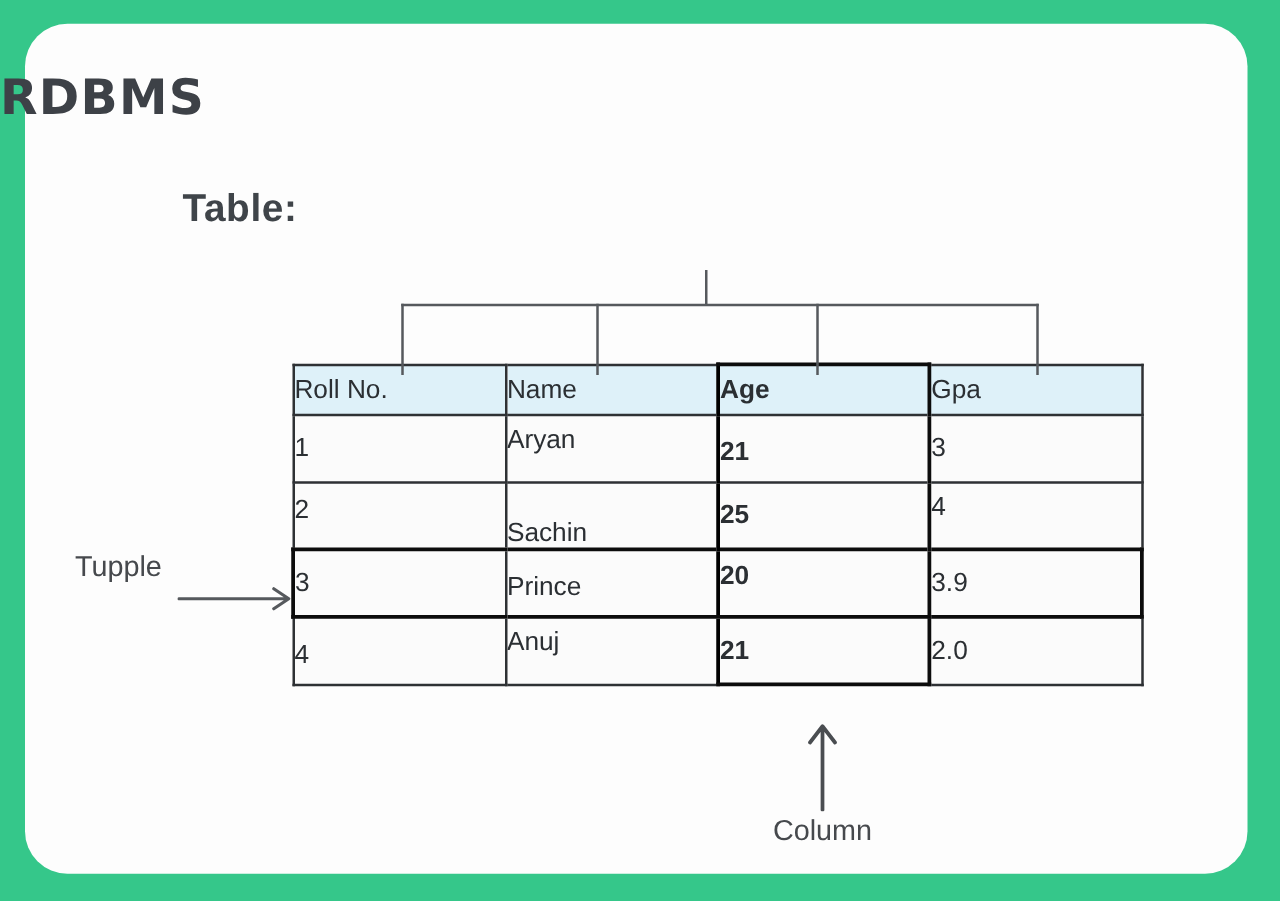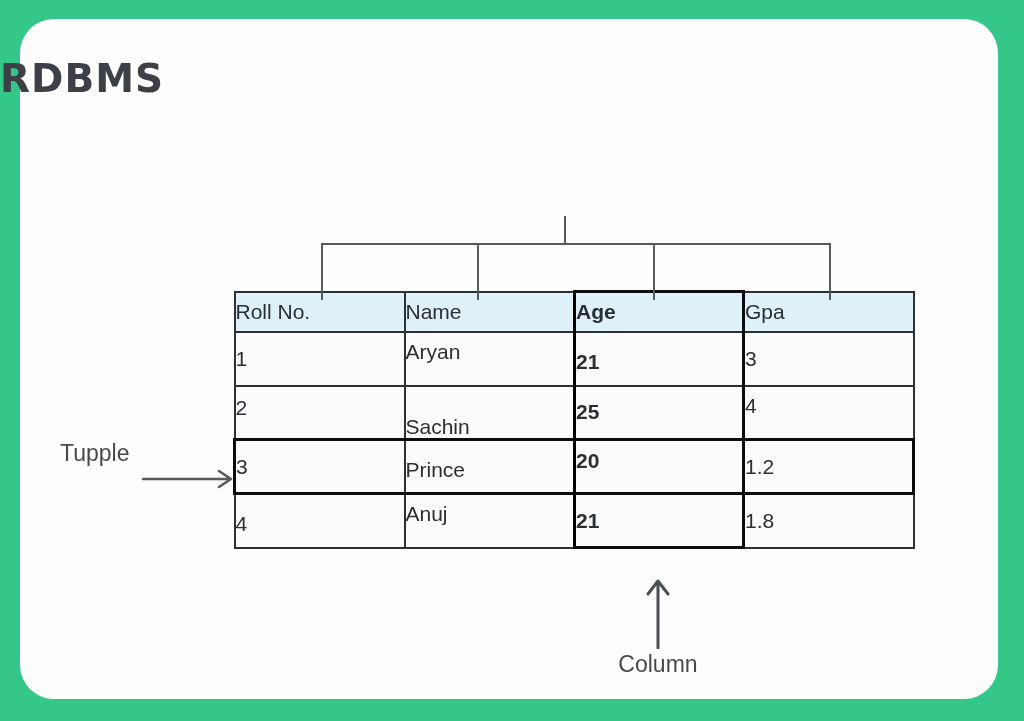--- a/index.html
+++ b/index.html
@@ -64,20 +64,21 @@
   .column-label { position:absolute; left:597px; top:651px; width:122px; text-align:center;
                   font-size:23px; color:#46494d; z-index:2; }
 </style>
 </head>
 <body>
 
 <div class="stage">
   <div class="card"></div>
 
   <div class="title">RDBMS</div>
+  <div class="section-label">Table:</div>
 
 
   <div class="line stub"></div>
   <div class="line hline"></div>
   <div class="line drop1"></div>
   <div class="line drop2"></div>
   <div class="line drop3"></div>
   <div class="line drop4"></div>
 
   <div class="table-wrap">
@@ -106,27 +107,27 @@
         <tr>
           <td><span>2</span></td>
           <td><span>Sachin</span></td>
           <td><span>25</span></td>
           <td><span>4</span></td>
         </tr>
         <tr class="tuple-row">
           <td><span>3</span></td>
           <td><span>Prince</span></td>
           <td><span>20</span></td>
-          <td><span>1.2</span></td>
+          <td><span>3.9</span></td>
         </tr>
         <tr>
           <td><span>4</span></td>
           <td><span>Anuj</span></td>
           <td><span>21</span></td>
-          <td><span>1.8</span></td>
+          <td><span>2.0</span></td>
         </tr>
       </tbody>
     </table>
   </div>
 
   <div class="tuple-label">Tupple</div>
   <svg class="tuple-arrow" width="92" height="22" viewBox="0 0 92 22">
     <path d="M1 11 H88 M77 3 L89 11 L77 19" stroke="#56595d" stroke-width="2.5" fill="none" stroke-linecap="round" stroke-linejoin="round"></path>
   </svg>
 

